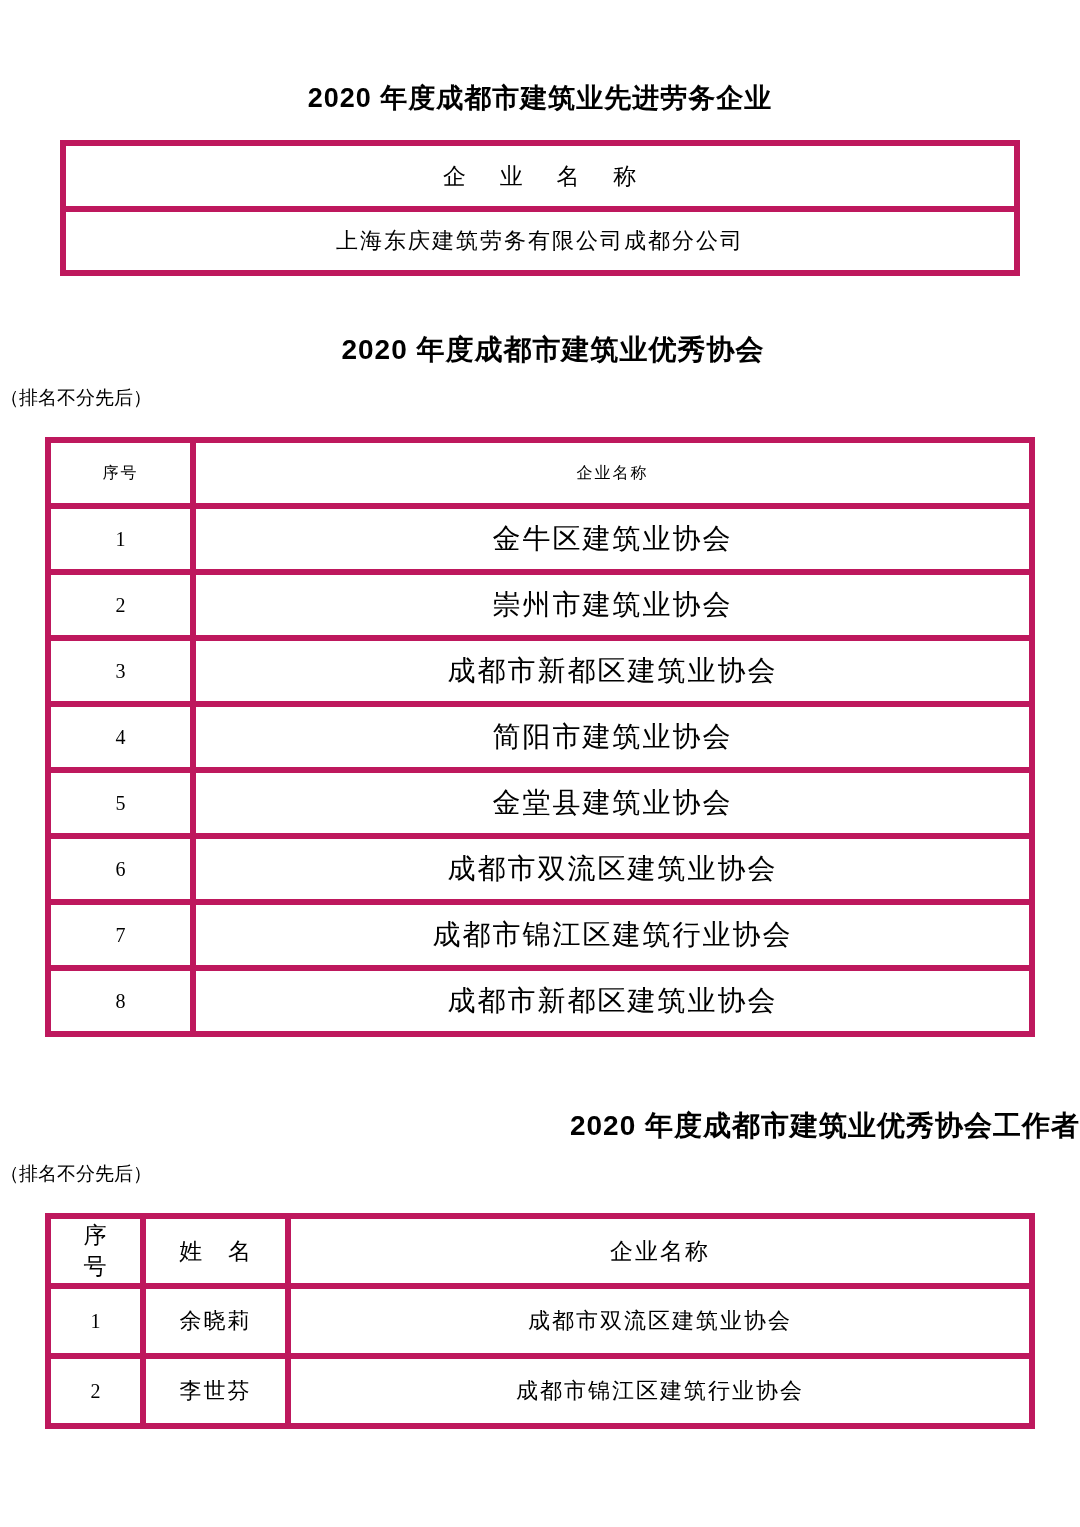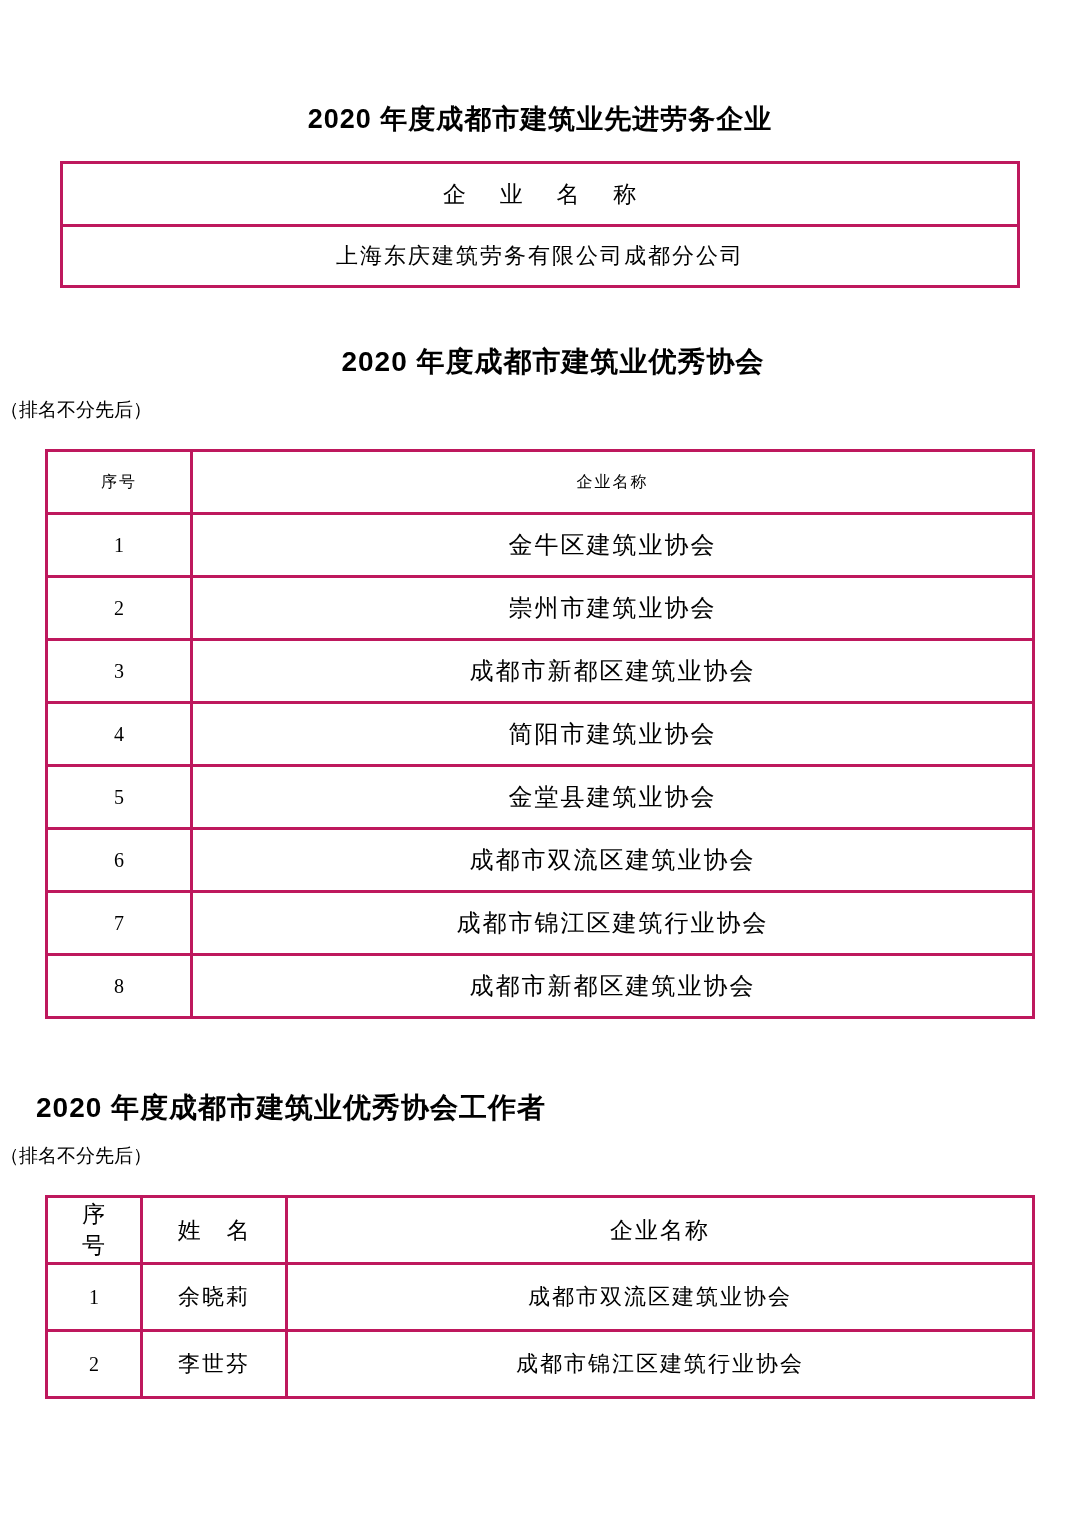--- a/index.html
+++ b/index.html
@@ -24,57 +24,56 @@
   .section {
     width: 100%;
   }
   
   .title-1 {
     text-align: center;
     font-size: 27px;
     font-weight: bold;
     letter-spacing: 1px;
     margin: 0;
-    padding-top: 101px;
+    padding-top: 80px;
     font-family: "Liberation Sans", "DejaVu Sans", sans-serif;
   }
   .title-2 {
     text-align: center;
     font-size: 28px;
     font-weight: bold;
     letter-spacing: 1px;
     margin: 0;
     padding-top: 55px;
     font-family: "Liberation Sans", "DejaVu Sans", sans-serif;
     padding-left: 26px;
   }
   .title-3 {
-    text-align: left;
+    text-align: right;
     font-size: 28px;
     font-weight: bold;
     letter-spacing: 1px;
     margin: 0;
     padding-top: 70px;
     font-family: "Liberation Sans", "DejaVu Sans", sans-serif;
-    padding-left: 36px;
   }
   .subtitle {
     font-size: 19px;
     margin: 0;
     padding-top: 16px;
     font-family: "Liberation Serif", "DejaVu Serif", serif;
   }
   
   table {
     border-collapse: collapse;
     margin: 0 auto;
     table-layout: fixed;
   }
   table td, table th {
-    border: 3px solid #be185d;
+    border: 6px solid #be185d;
     text-align: center;
     vertical-align: middle;
     font-weight: normal;
     font-family: "Liberation Serif", "DejaVu Serif", serif;
   }
 
   
   .tbl-company {
     width: 960px;
     margin-top: 24px;
@@ -98,21 +97,21 @@
     margin-top: 26px;
   }
   .tbl-assoc col.c-idx { width: 145px; }
   .tbl-assoc th {
     height: 58px;
     font-size: 16px;
     letter-spacing: 2px;
   }
   .tbl-assoc td {
     height: 58px;
-    font-size: 24px;
+    font-size: 28px;
     letter-spacing: 2px;
   }
   .tbl-assoc td.idx {
     font-size: 20px;
     letter-spacing: 0;
     font-family: "Liberation Serif", "DejaVu Serif", serif;
   }
 
   
   .tbl-worker {

